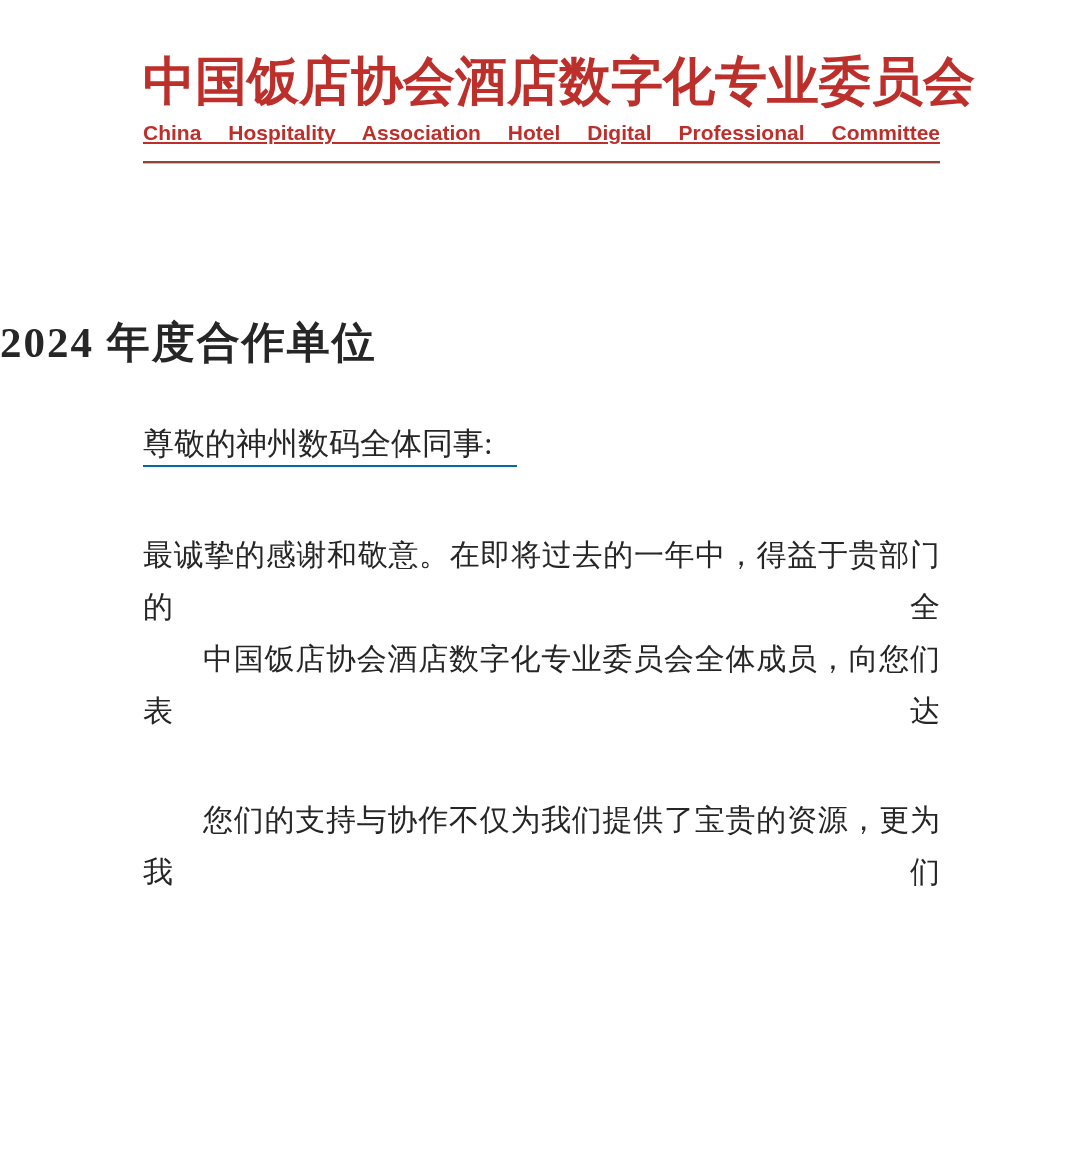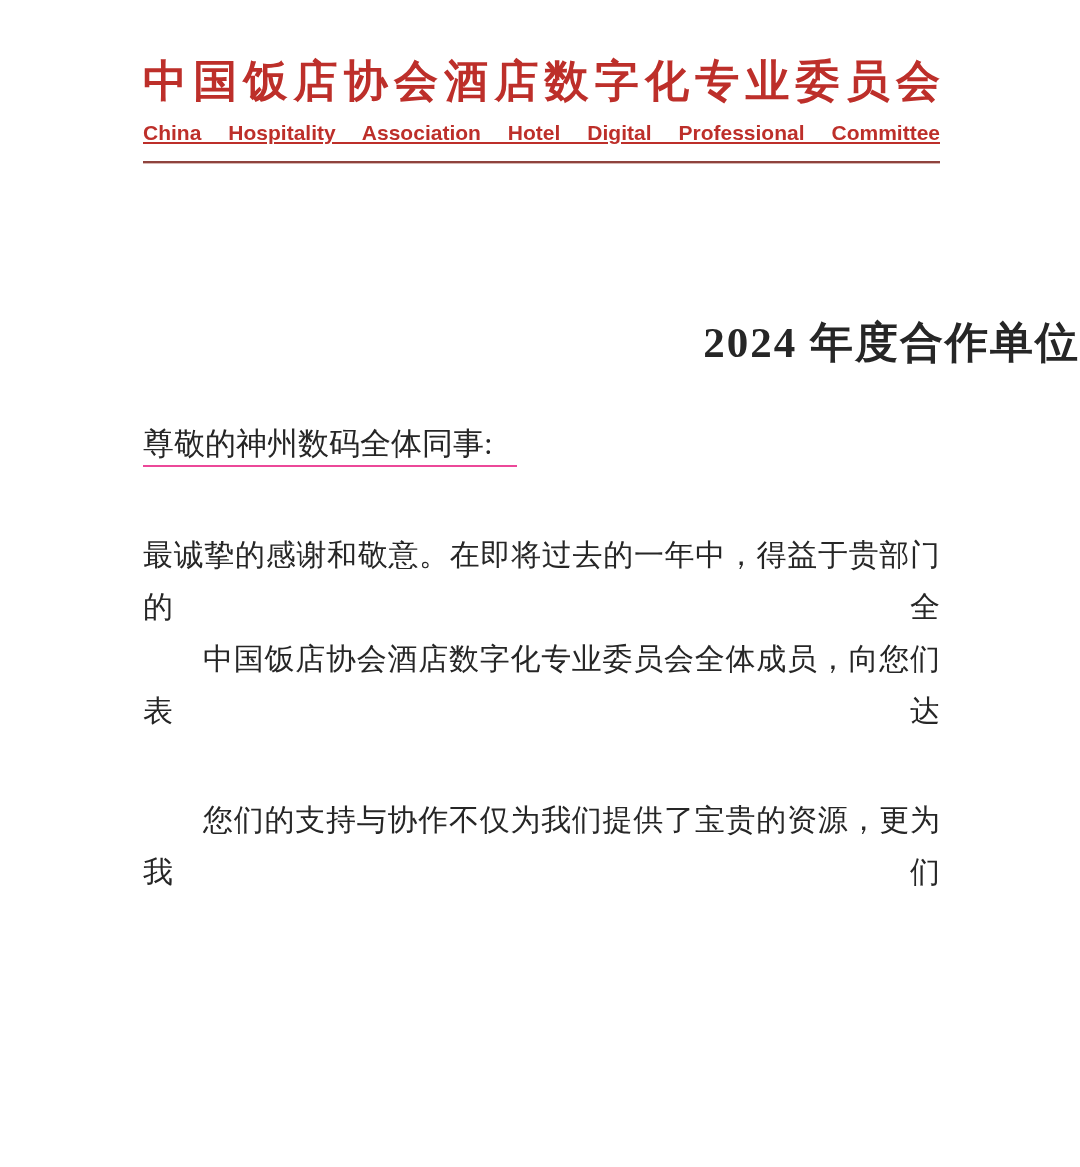--- a/index.html
+++ b/index.html
@@ -15,21 +15,21 @@
     overflow: hidden;
     font-family: "Liberation Serif", "DejaVu Serif", serif;
     color: var(--ink, #262626);
   }
 
   
   .letterhead {
     padding: 52px 140px 0 143px;
   }
   .org-cn {
-    font-size: 44px;
+    font-size: 52px;
     line-height: 60px;
     font-weight: bold;
     color: var(--accent-red, #bd2f2a);
     white-space: nowrap;
     text-align: justify;
     text-align-last: justify;
     -moz-text-align-last: justify;
     font-family: "Liberation Serif", "DejaVu Serif", serif;
   }
   .org-en {
@@ -48,40 +48,40 @@
   .rule {
     margin-top: 16px;
     height: 3px;
     background: var(--divider, #8f433d);
     border-bottom: 1px solid #d8b7b3;
   }
 
   
   .title-block {
     margin-top: 146px;
-    text-align: right;
+    text-align: left;
     font-weight: bold;
     font-size: 43px;
     line-height: 66px;
     letter-spacing: 2px;
     color: var(--ink, #262626);
   }
 
   
   .salutation-row {
     margin-top: 48px;
     padding: 0 140px 0 143px;
   }
   .salutation {
     display: inline-block;
     font-size: 31px;
     line-height: 40px;
     padding-right: 24px;
     padding-bottom: 1px;
-    border-bottom: 2px solid #ec4899;
+    border-bottom: 2px solid #0369a1;
   }
 
   
   .letter-body {
     margin-top: 62px;
     padding: 0 140px 0 143px;
     font-size: 30px;
   }
   .line {
     line-height: 52px;

